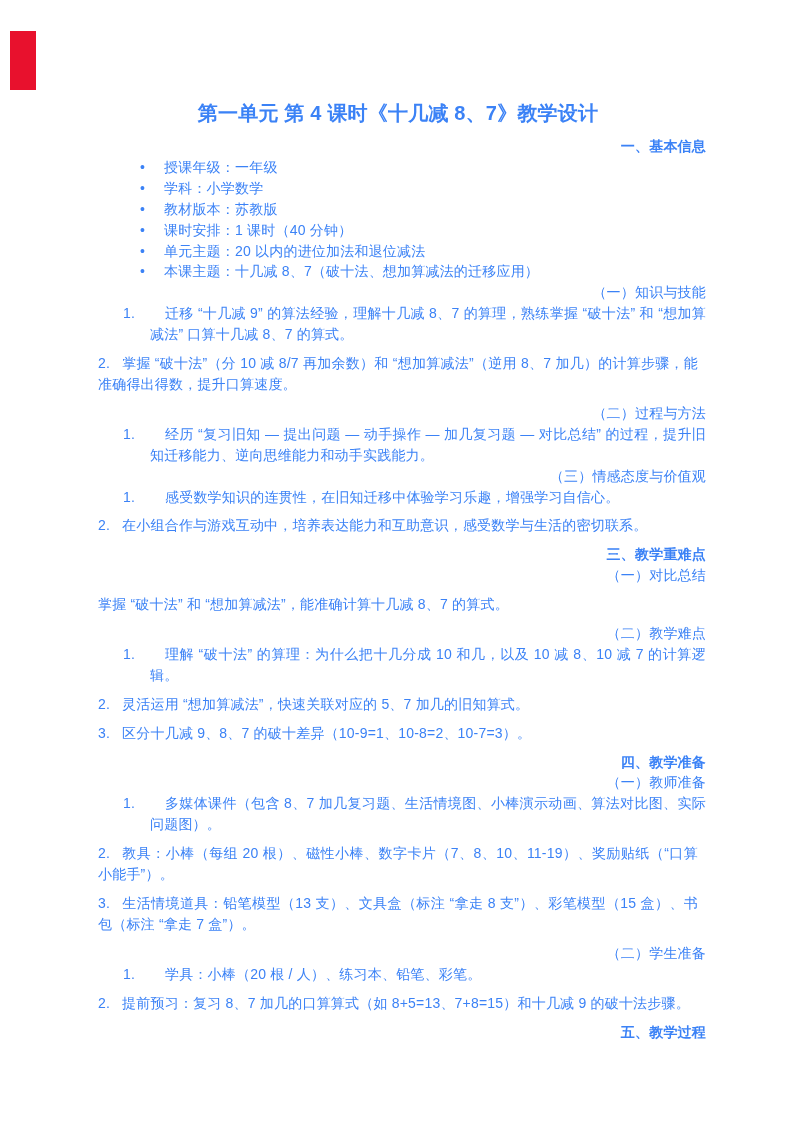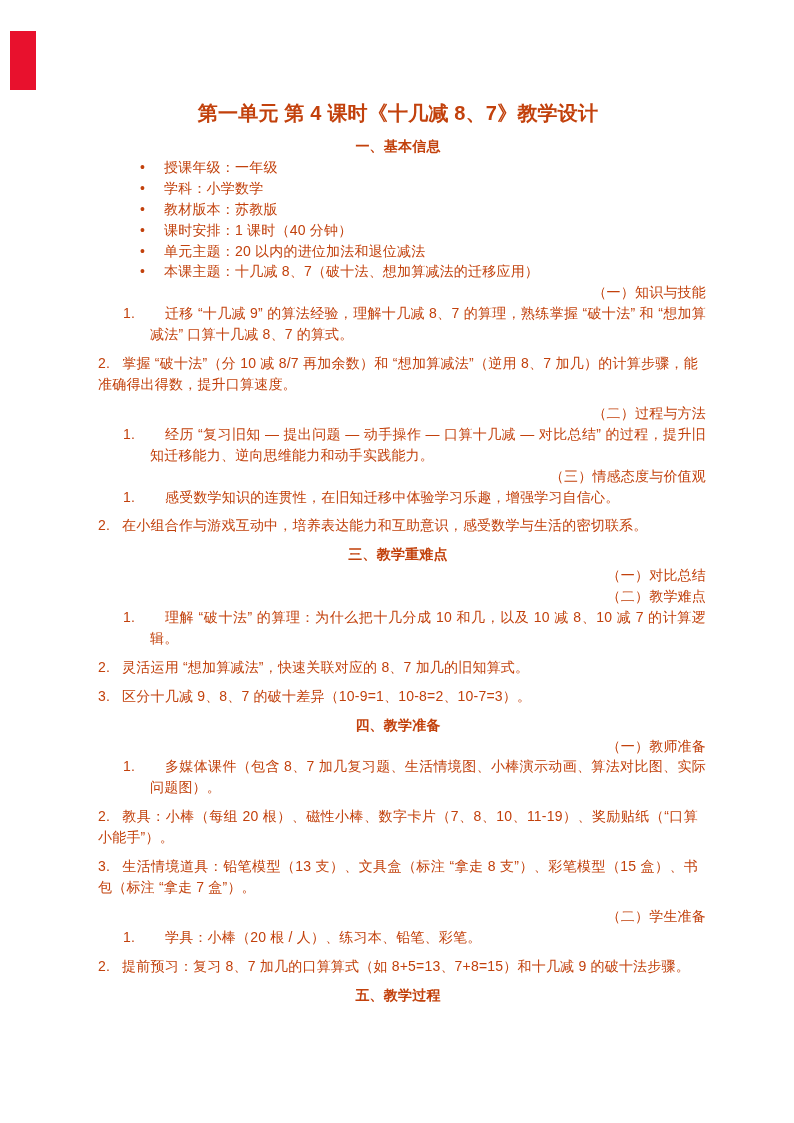--- a/index.html
+++ b/index.html
@@ -1,38 +1,38 @@
 <!DOCTYPE html>
 <html><head>
 <meta charset="utf-8">
 <style>
   html,body{margin:0;padding:0;background:#ffffff;}
   .page{
     position:relative;
     width:720px;height:1123px;
     background:#ffffff;
-    color:#c2410c;
+    color:#3b82f6;
     font-family:"Liberation Sans","DejaVu Sans",sans-serif;
     overflow:hidden;
   }
   .red-marker{
     position:absolute;left:10px;top:31px;width:26px;height:59px;
     background:#e8112d;
   }
   .doc{
     position:absolute;left:90px;top:100px;width:616px;
     font-size:14px;line-height:20.9px;
     text-align:justify;
     letter-spacing:0.2px;
   }
   .title{
     font-size:20px;line-height:27px;font-weight:700;
     text-align:center;margin:0 0 9px 0;
   }
-  .h1{font-weight:700;text-align:center;}
+  .h1{font-weight:700;text-align:right;}
   .h2{font-weight:400;padding-left:7px;text-align:right;}
   .bullet{position:relative;padding-left:74px;text-align:left;}
   .bullet .dot{position:absolute;left:50px;top:0;}
   .num{position:relative;padding-left:60px;text-indent:15px;}
   .num .marker{position:absolute;left:33px;top:0;text-indent:0;}
   .para{margin:8px;}
   .para .pmarker{display:inline-block;margin-right:12px;text-indent:0;}
 </style>
 </head>
 <body>
@@ -76,42 +76,45 @@
       <span class="marker">1.</span>
       <span>迁移 “十几减 9” 的算法经验，理解十几减 8、7 的算理，熟练掌握 “破十法” 和 “想加算减法” 口算十几减 8、7 的算式。</span>
     </div>
     <p class="para">
       <span class="pmarker">2.</span><span>掌握 “破十法”（分 10 减 8/7 再加余数）和 “想加算减法”（逆用 8、7 加几）的计算步骤，能准确得出得数，提升口算速度。</span>
     </p>
 
     <div class="h2">（二）过程与方法</div>
     <div class="num">
       <span class="marker">1.</span>
-      <span>经历 “复习旧知 — 提出问题 — 动手操作 — 口算十几减 — 对比总结” 的过程，提升旧知迁移能力、逆向思维能力和动手实践能力。</span>
+      <span>经历 “复习旧知 — 提出问题 — 动手操作 — 加几复习题 — 对比总结” 的过程，提升旧知迁移能力、逆向思维能力和动手实践能力。</span>
     </div>
 
     <div class="h2">（三）情感态度与价值观</div>
     <div class="num">
       <span class="marker">1.</span>
       <span>感受数学知识的连贯性，在旧知迁移中体验学习乐趣，增强学习自信心。</span>
     </div>
     <p class="para">
       <span class="pmarker">2.</span><span>在小组合作与游戏互动中，培养表达能力和互助意识，感受数学与生活的密切联系。</span>
     </p>
 
     <div class="h1">三、教学重难点</div>
     <div class="h2">（一）对比总结</div>
+    <p class="para">
+      <span>掌握 “破十法” 和 “想加算减法”，能准确计算十几减 8、7 的算式。</span>
+    </p>
 
     <div class="h2">（二）教学难点</div>
     <div class="num">
       <span class="marker">1.</span>
       <span>理解 “破十法” 的算理：为什么把十几分成 10 和几，以及 10 减 8、10 减 7 的计算逻辑。</span>
     </div>
     <p class="para">
-      <span class="pmarker">2.</span><span>灵活运用 “想加算减法”，快速关联对应的 8、7 加几的旧知算式。</span>
+      <span class="pmarker">2.</span><span>灵活运用 “想加算减法”，快速关联对应的 5、7 加几的旧知算式。</span>
     </p>
     <p class="para">
       <span class="pmarker">3.</span><span>区分十几减 9、8、7 的破十差异（10-9=1、10-8=2、10-7=3）。</span>
     </p>
 
     <div class="h1">四、教学准备</div>
     <div class="h2">（一）教师准备</div>
     <div class="num">
       <span class="marker">1.</span>
       <span>多媒体课件（包含 8、7 加几复习题、生活情境图、小棒演示动画、算法对比图、实际问题图）。</span>

